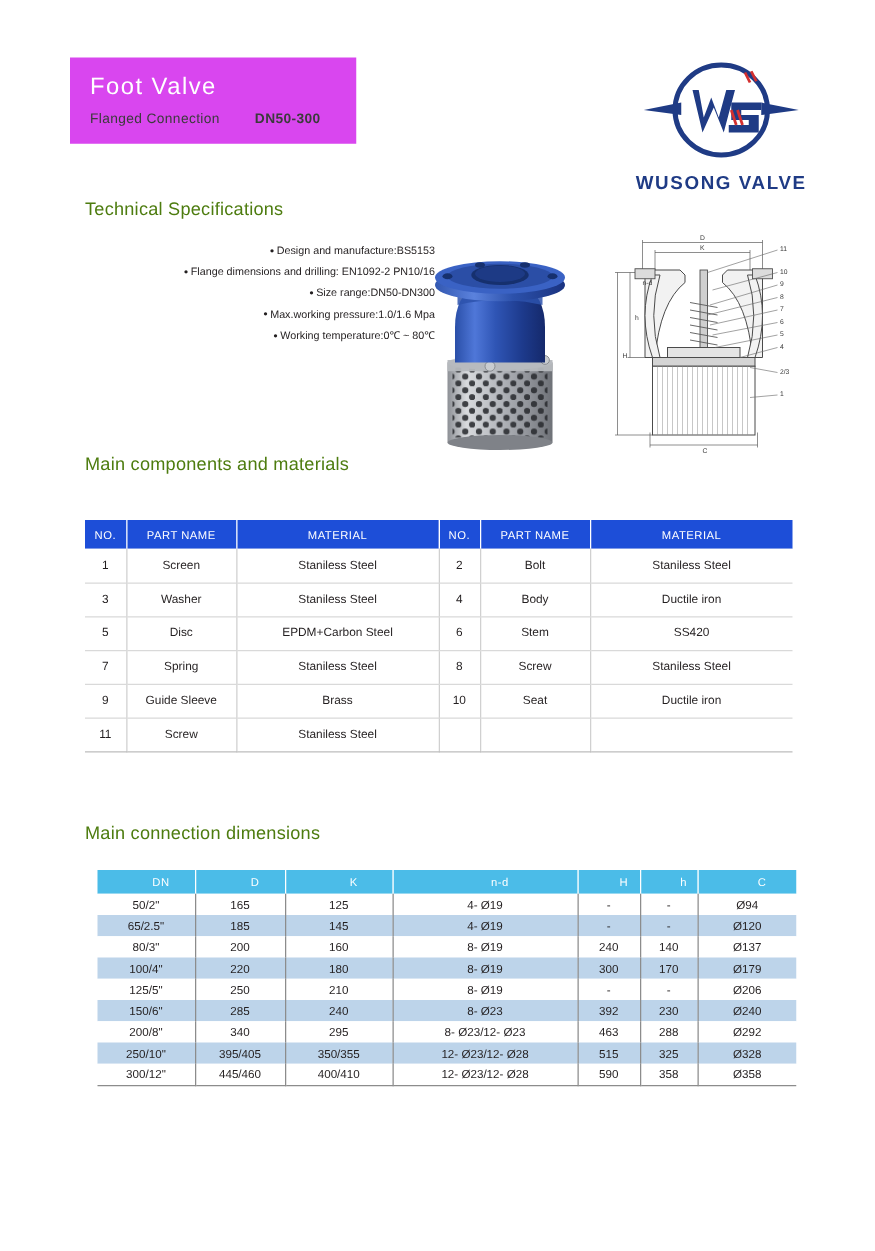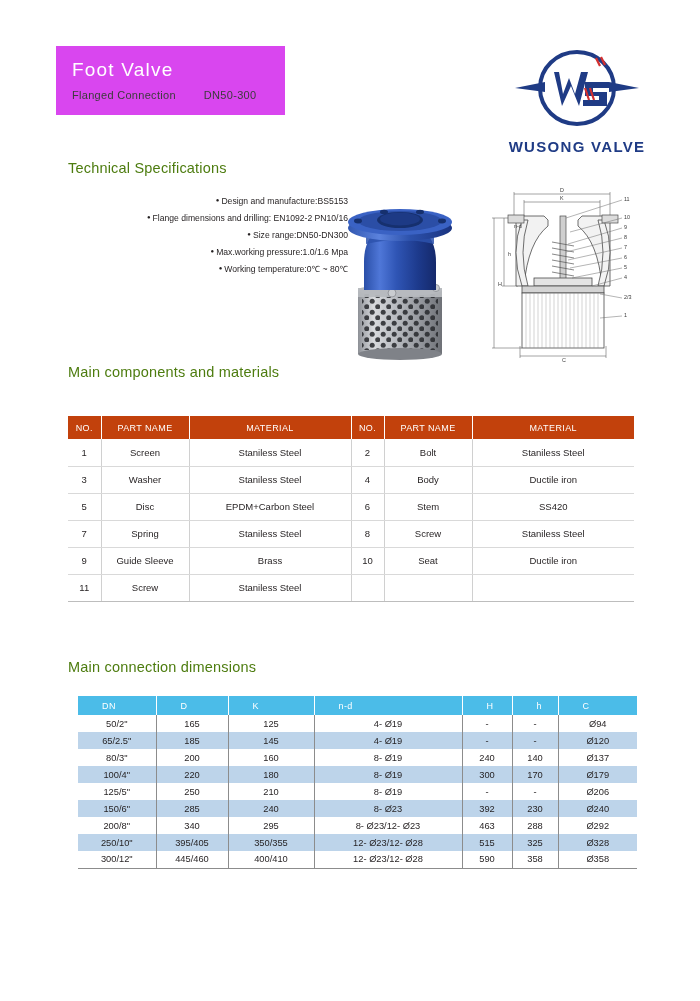--- a/index.html
+++ b/index.html
@@ -22,21 +22,21 @@
   .title-main {
     font-size: 19px; color: #ffffff; font-weight: 400;
     letter-spacing: 1.2px; line-height: 24px;
   }
   .title-sub-row { margin-top: 7px; display: flex; align-items: center; }
   .title-sub {
     font-size: 11px; color: #3b3b3b; letter-spacing: .3px;
   }
   .title-size {
     font-size: 11px; color: #3b3b3b; letter-spacing: .3px;
-    margin-left: 28px; font-weight: 400;
+    margin-left: 28px; font-weight: 700;
   }
 
   
   .logo-wrap {
     position: absolute; left: 497px; top: 44px;
     width: 160px; text-align: center;
   }
   .logo-mark { width: 160px; height: 92px; display: block; }
   .logo-text {
     margin-top: 2px;
@@ -78,42 +78,42 @@
     width: 162px; height: 178px;
   }
 
   
   table { border-collapse: collapse; position: absolute; }
   table td, table th { padding: 0; }
 
   
   #tbl-components { left: 68px; top: 416px; width: 566px; }
   #tbl-components th {
-    background: #c2410c; color: #ffffff;
+    background: #1d4ed8; color: #ffffff;
     font-size: 9px; font-weight: 400; letter-spacing: .4px;
     height: 23px; text-align: center;
     border-right: 1px solid #ffffff;
   }
   #tbl-components th:last-child { border-right: none; }
   #tbl-components td {
     height: 27px; text-align: center;
     font-size: 9.5px; color: #231f20;
     border-bottom: 1px solid #d9d9d9;
     border-right: 1px solid #d0d0d0;
     background: #ffffff;
   }
   #tbl-components td.c-last { border-right: none; }
   #tbl-components tr.last-row td { border-bottom: 1px solid #bdbdbd; }
 
   
   #tbl-dims { left: 78px; top: 696px; width: 559px; }
   #tbl-dims th {
     background: #4bbce8; color: #ffffff;
     font-size: 9px; font-weight: 400; letter-spacing: .4px;
-    height: 19px; text-align: left;
+    height: 19px; text-align: center;
     border-right: 1px solid #ffffff;
     padding-left: 24px;
   }
   #tbl-dims th:last-child { border-right: none; }
   #tbl-dims td {
     height: 17px; text-align: center;
     font-size: 9.3px; color: #231f20;
     border-right: 1px solid #8c8c8c;
     background: #ffffff;
   }

